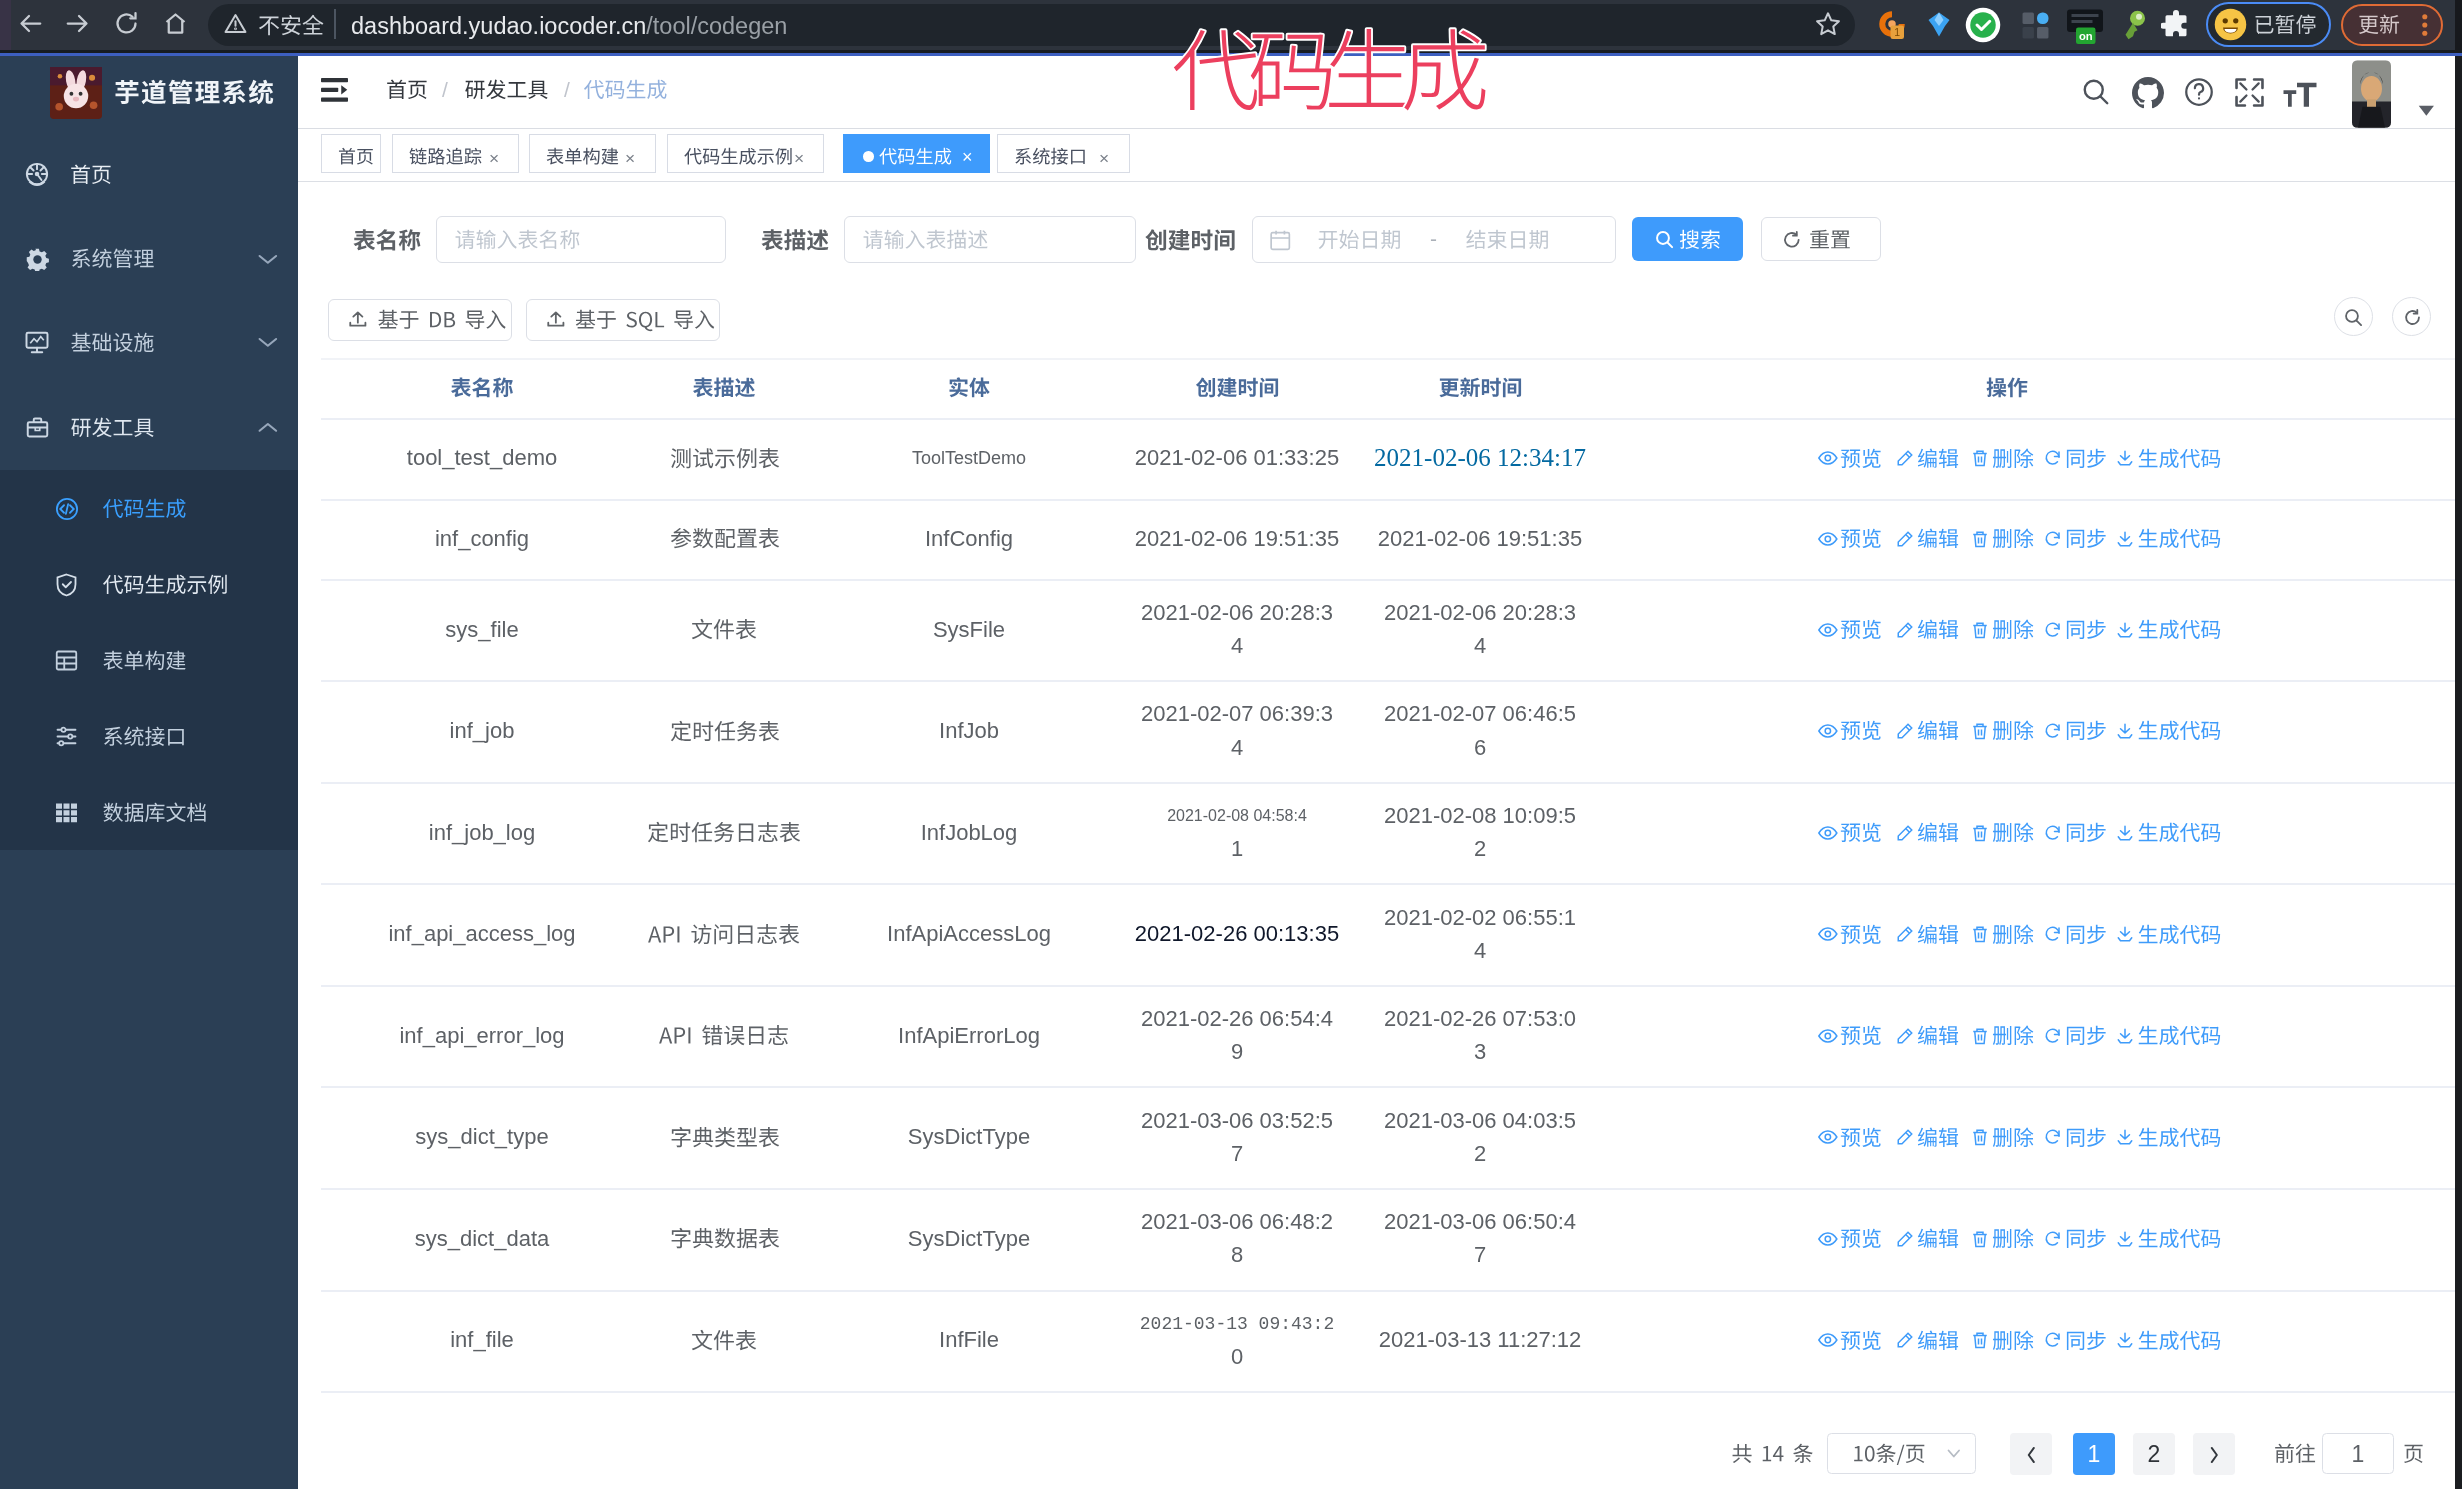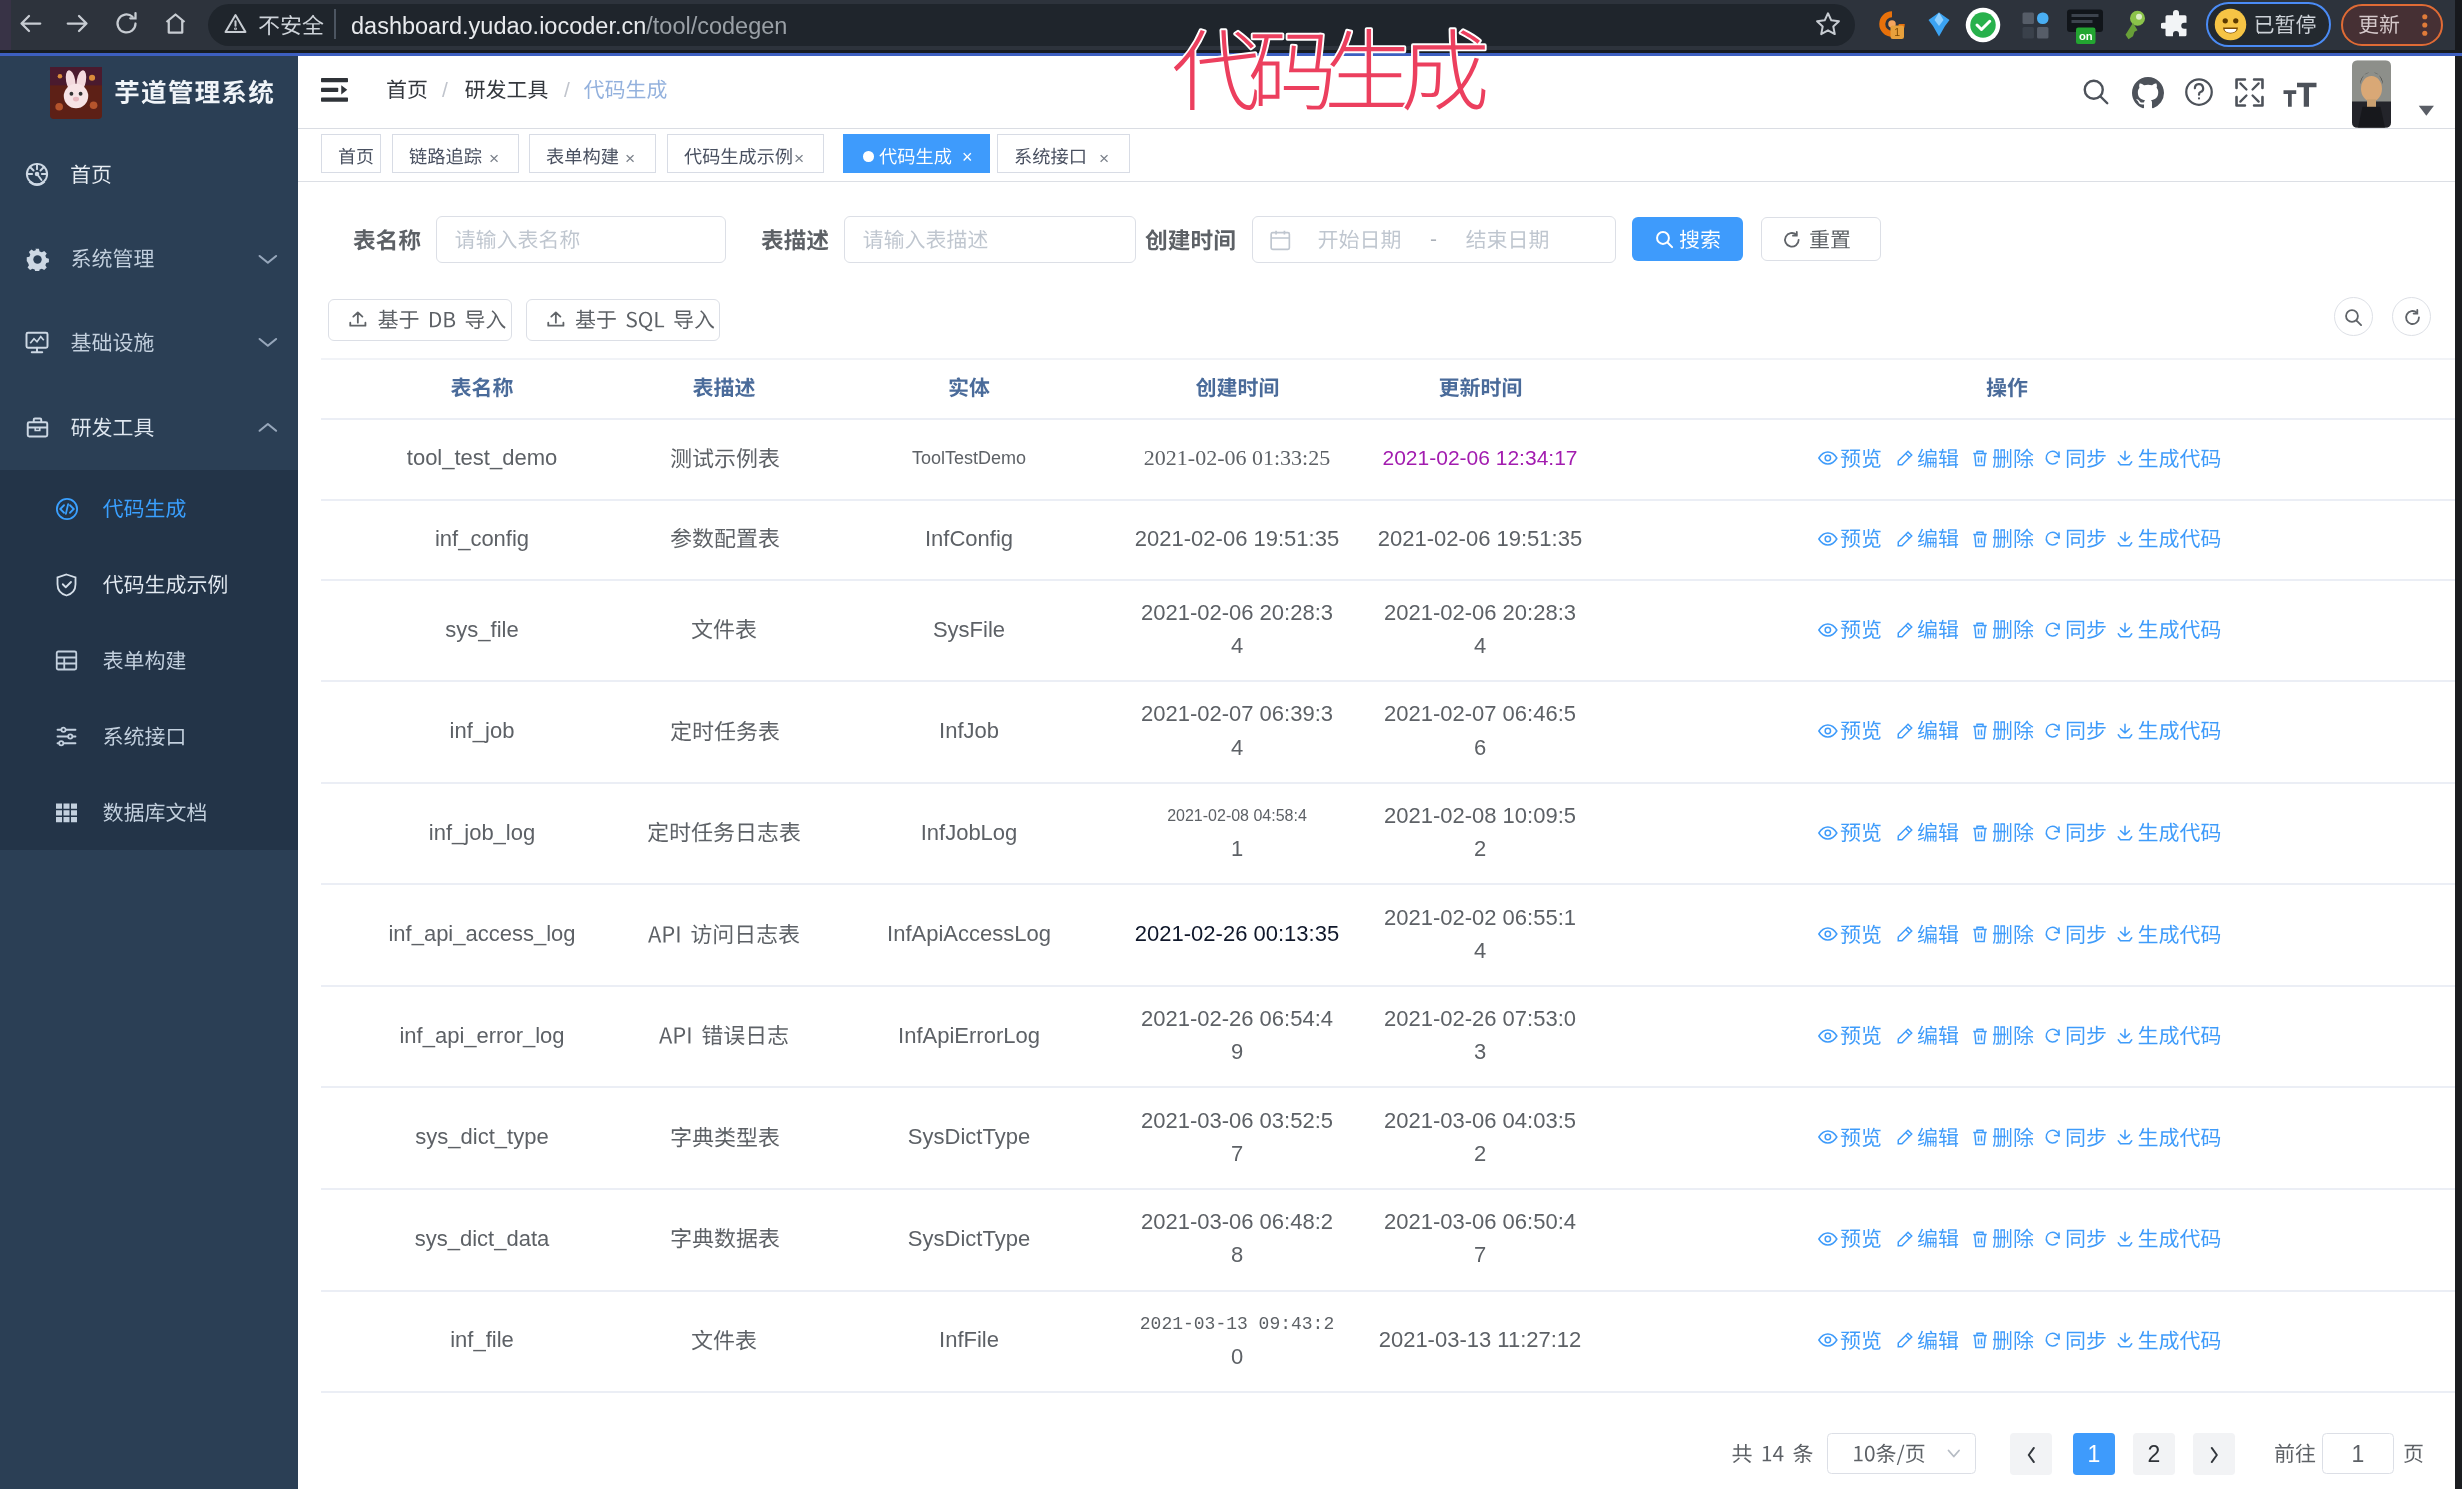--- a/index.html
+++ b/index.html
@@ -624,22 +624,22 @@
     <div class="abs" style="left:321px;top:418px;width:2135px;height:1.5px;background:#ebeef5"></div>
     <div class="abs" style="left:482px;top:458px;transform:translate(-50%,-50%);font-family:'Liberation Sans',sans-serif;font-size:22px;color:#5d6166;white-space:nowrap">tool_test_demo</div>
     <div class="abs " style="left:670px;top:441px"><svg width="110" height="32.5" viewBox="0 -1160 5000 1480" fill="#5d6166">
         <use href="#r6D4B" x="0"></use>
         <use href="#r8BD5" x="1000"></use>
         <use href="#r793A" x="2000"></use>
         <use href="#r4F8B" x="3000"></use>
         <use href="#r8868" x="4000"></use>
       </svg></div>
     <div class="abs" style="left:969px;top:458px;transform:translate(-50%,-50%);font-family:'Liberation Sans',sans-serif;font-size:18px;color:#5d6166;white-space:nowrap">ToolTestDemo</div>
-    <div class="abs" style="left:1237px;top:458px;transform:translate(-50%,-50%);font-family:Liberation Serif, serif;font-size:22px;color:#5d6166;white-space:nowrap">2021-02-06 01:33:25</div>
-    <div class="abs" style="left:1480px;top:458px;transform:translate(-50%,-50%);font-family:Liberation Sans, sans-serif;font-size:21px;color:#a21caf;white-space:nowrap">2021-02-06 12:34:17</div>
+    <div class="abs" style="left:1237px;top:458px;transform:translate(-50%,-50%);font-family:Liberation Sans, sans-serif;font-size:22px;color:#5d6166;white-space:nowrap">2021-02-06 01:33:25</div>
+    <div class="abs" style="left:1480px;top:458px;transform:translate(-50%,-50%);font-family:Liberation Serif, serif;font-size:25px;color:#0369a1;white-space:nowrap">2021-02-06 12:34:17</div>
     <svg class="abs" style="left:1818px;top:449px" width="19.7" height="18" viewBox="0 0 26 24" fill="none" stroke="#3e9bfa" stroke-width="2">
       <path d="M1 12s5-8 12-8 12 8 12 8-5 8-12 8-12-8-12-8z"></path>
       <circle cx="13" cy="12" r="3.6"></circle>
     </svg>
     <div class="abs " style="left:1840px;top:442px"><svg width="42" height="31" viewBox="0 -1160 2000 1480" fill="#3e9bfa">
         <use href="#r9884" x="0"></use>
         <use href="#r89C8" x="1000"></use>
       </svg></div>
     <svg class="abs" style="left:1896px;top:449px" width="18" height="18" viewBox="0 0 24 24" fill="none" stroke="#3e9bfa" stroke-width="2">
       <path d="M16 3l5 5L8 21H3v-5z"></path>

